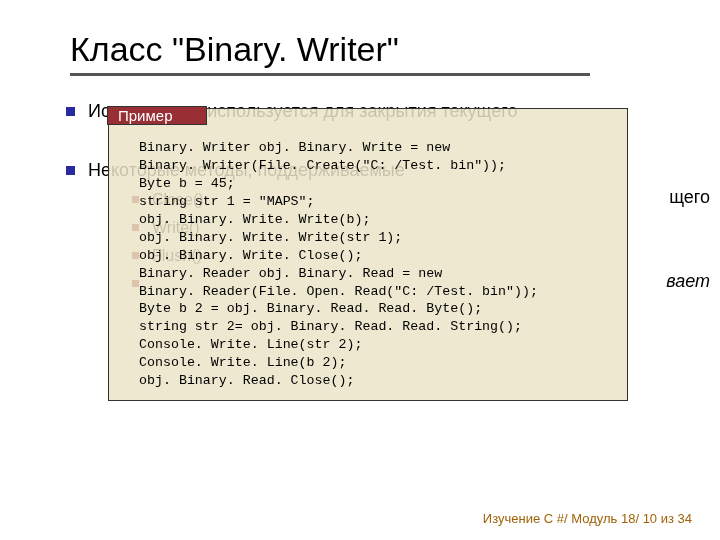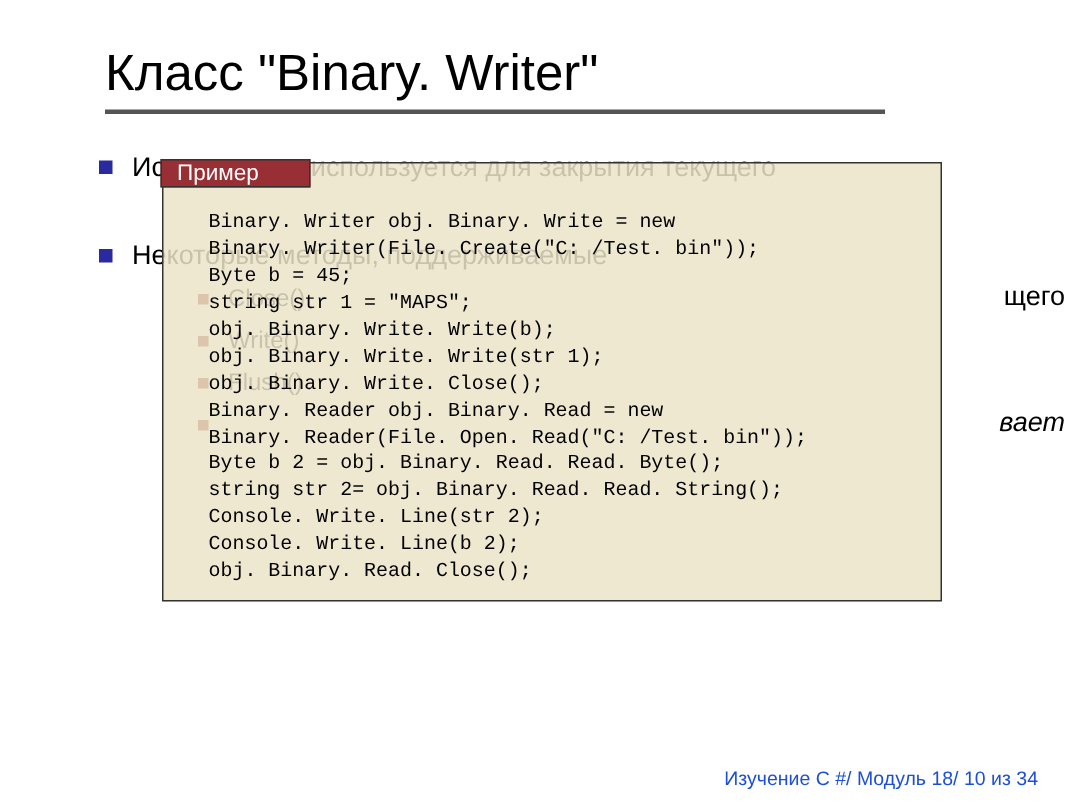--- a/index.html
+++ b/index.html
@@ -94,21 +94,21 @@
     color: #000;
     white-space: pre;
     padding: 30px 12px 10px 30px;
     line-height: 1.35;
   }
   .footer {
     position: absolute;
     right: 28px;
     bottom: 14px;
     font-size: 13px;
-    color: #1d4ed8;
+    color: #a16207;
   }
 </style>
 </head>
 <body>
 
 <div class="slide">
   <div class="title">Класс "Binary. Writer"</div>
 
   <div class="bullet">
     <span class="sq"></span>

